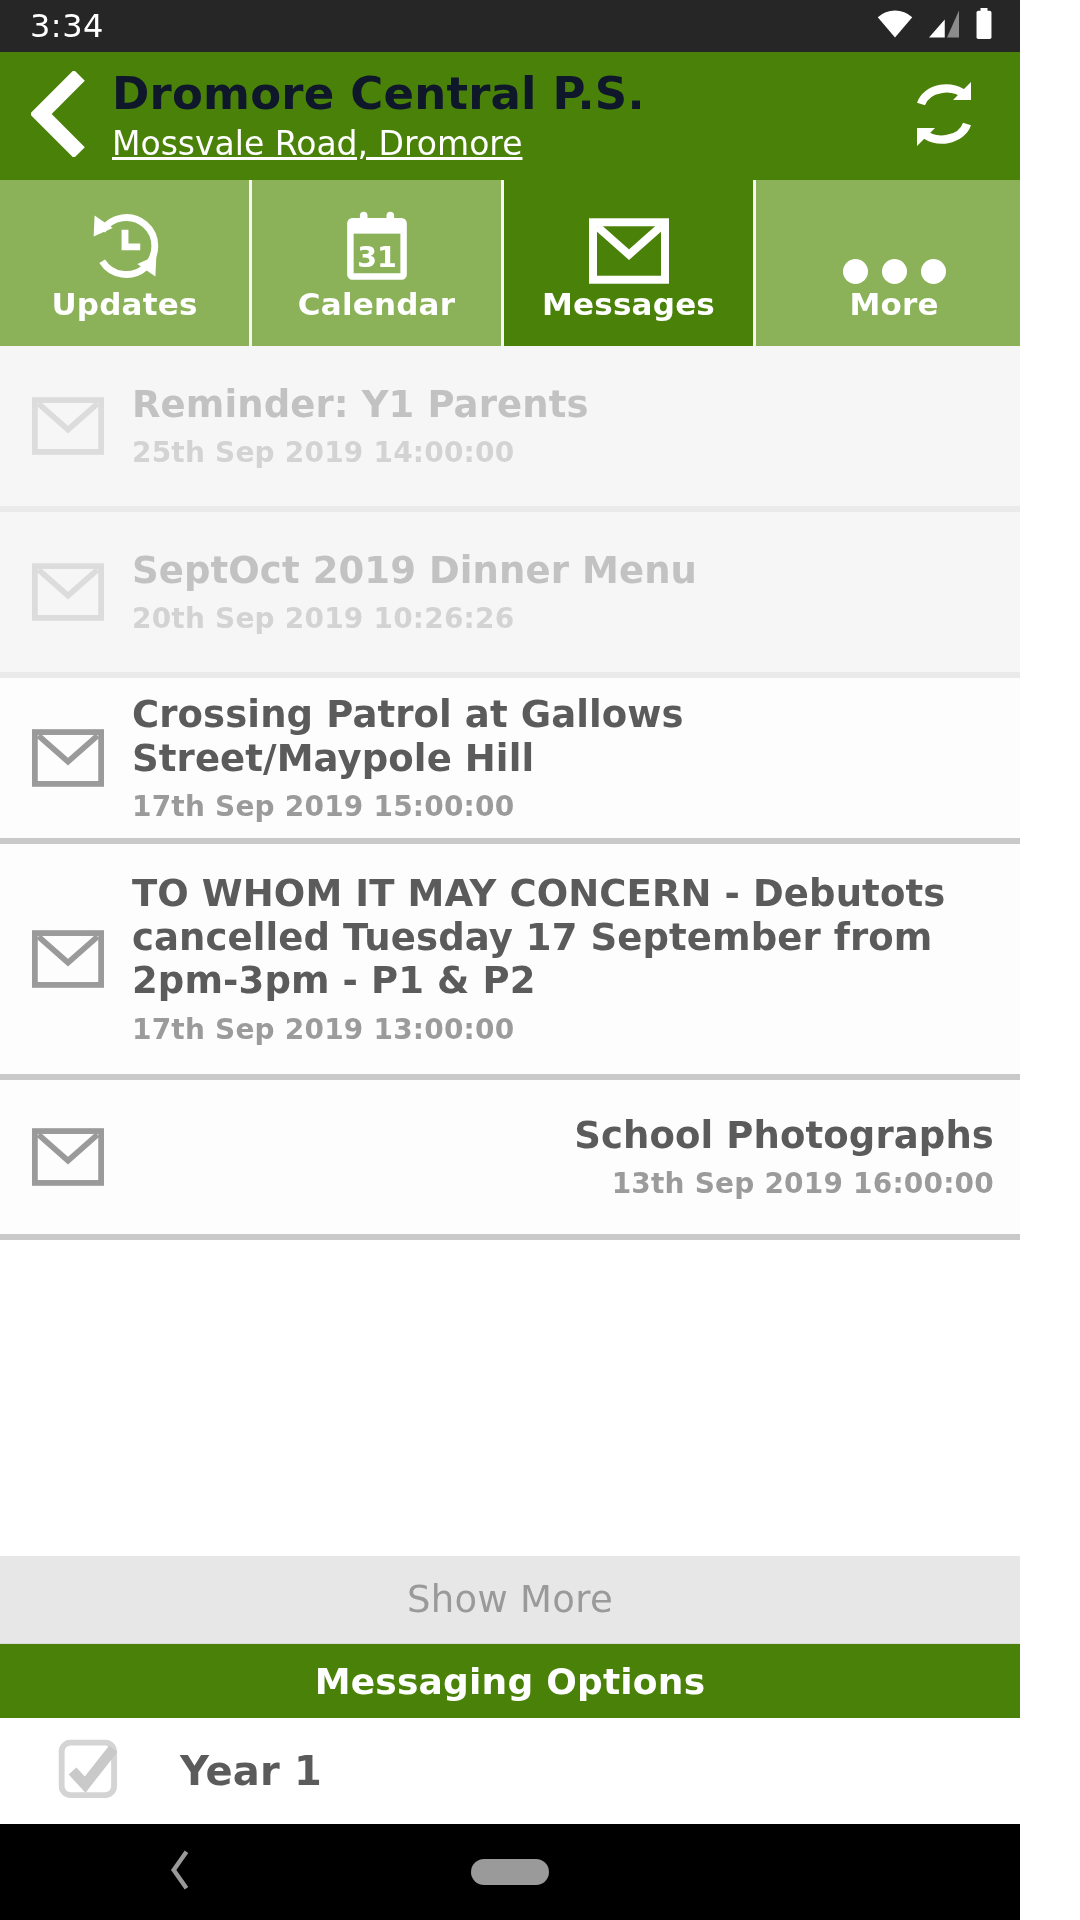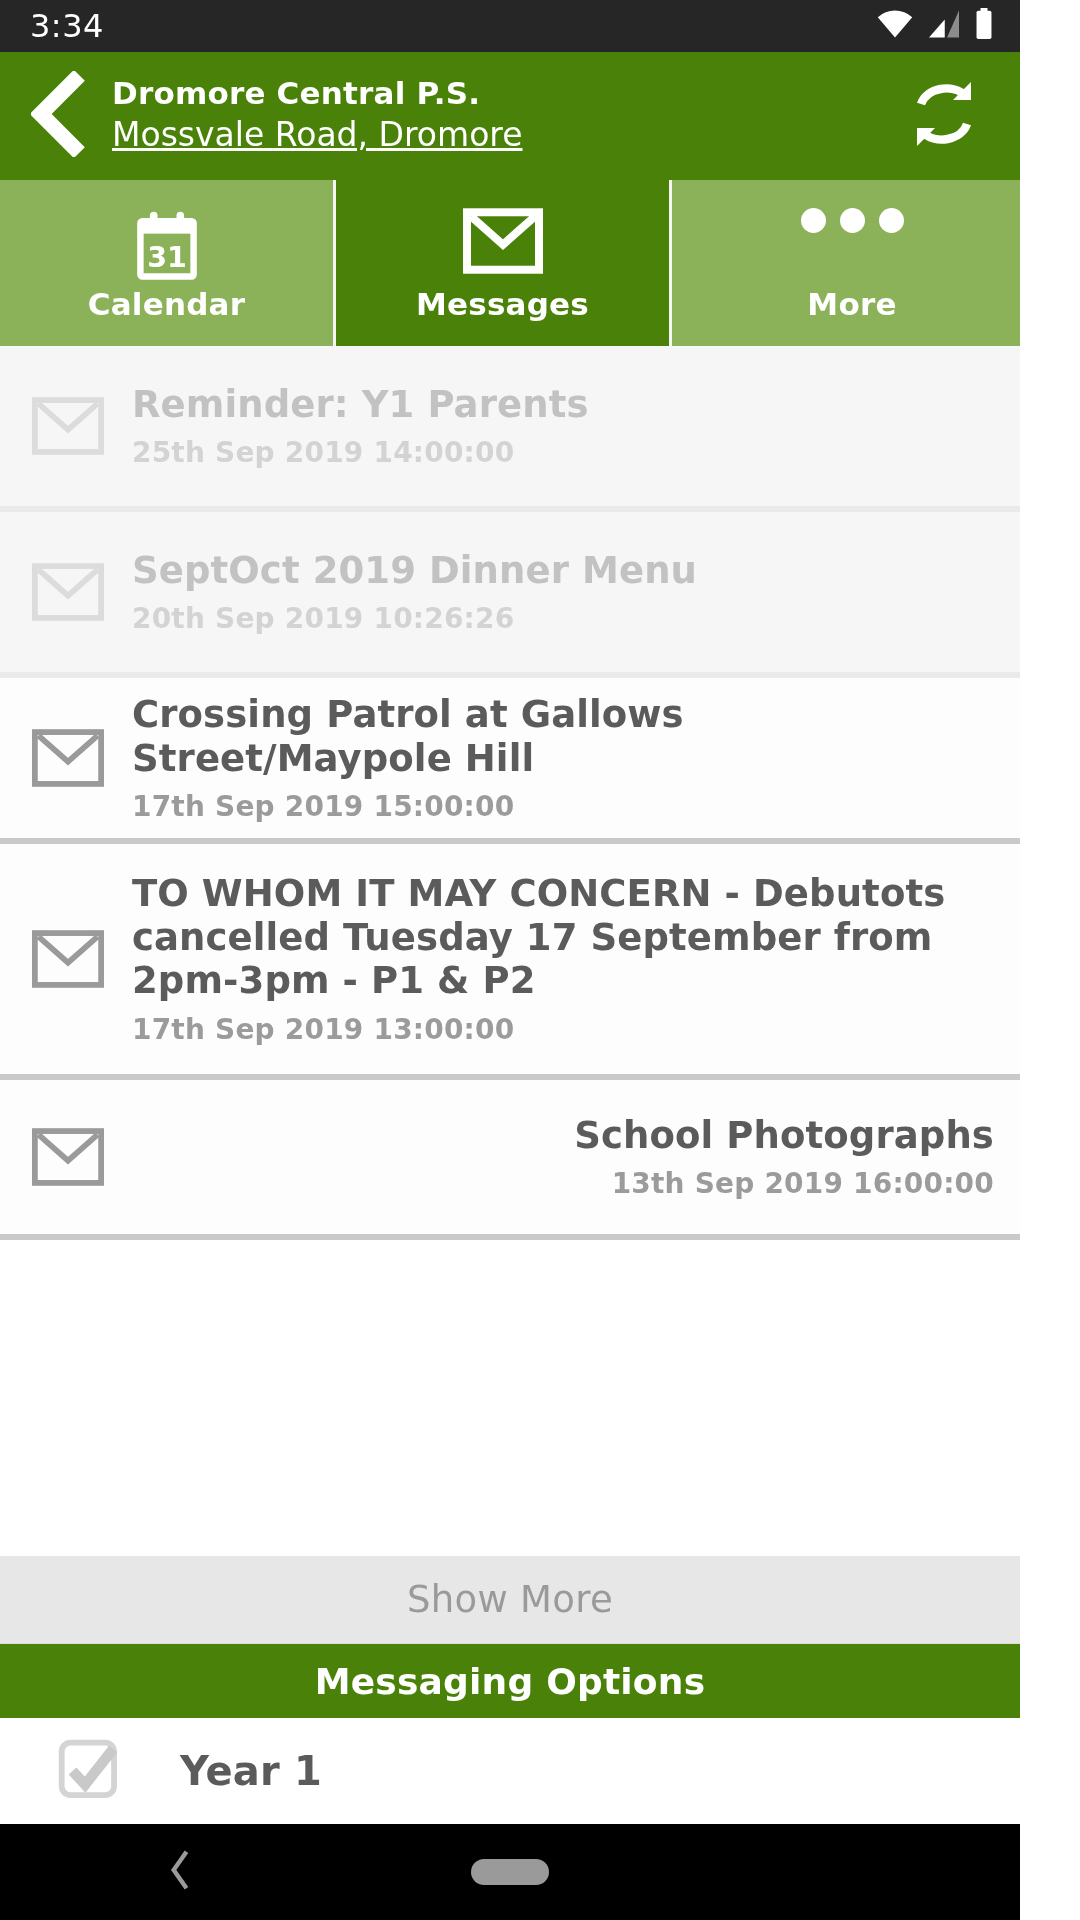--- a/index.html
+++ b/index.html
@@ -21,39 +21,39 @@
   .status-icons { display:flex; align-items:center; gap:13px; }
 
   
   .appbar {
     flex:0 0 128px; background:#4a8209;
     display:flex; align-items:center; padding:0 28px 0 22px;
   }
   .back-btn { width:76px; flex:0 0 76px; display:flex; align-items:center; justify-content:center; }
   .titles { flex:1 1 auto; padding-left:14px; }
   .school-name {
-    color:#ffffff; font-size:31px; font-weight:bold; line-height:1.18;
+    color:#0f172a; font-size:45px; font-weight:bold; line-height:1.18;
     letter-spacing:.2px; white-space:nowrap;
   }
   .school-addr {
     color:#ffffff; font-size:33px; font-weight:400; line-height:1.3;
     margin-top:3px; white-space:nowrap;text-decoration:underline;
   }
   .refresh-btn { width:96px; flex:0 0 96px; display:flex; align-items:center; justify-content:center; }
 
   
   .tabbar { flex:0 0 166px; display:flex; background:#8bb259; }
   .tab {
     flex:1 1 25%; display:flex; flex-direction:column;
     align-items:center; justify-content:center;
     background:#8bb259; border-right:3px solid #f5f5f5; position:relative; padding-top:4px;
   }
   .tab:last-child { border-right:none;margin-left:12px; }
   .tab.active { background:#4a8209; }
-  .tab-icon { height:76px; display:flex; align-items:flex-start; justify-content:center; }
+  .tab-icon { height:76px; display:flex; align-items:flex-end; justify-content:center; }
   .tab-label {
     color:#ffffff; font-size:31px; font-weight:bold; margin-top:2px; letter-spacing:.2px;
   }
   .dots { display:flex; gap:14px; align-items:center; }
   .dots i { width:25px; height:25px; border-radius:50%; background:#fff; display:block; }
 
   
   .list { flex:1 1 auto; overflow:hidden; background:#ffffff; }
   .msg-row {
     display:flex; align-items:center;
@@ -146,20 +146,31 @@
           <path d="M33.5 2.5 L33.5 11.5 L24.5 11.5 Z" fill="#fff"></path>
           <path d="M31.5 23.5 A13 10.5 0 0 1 9 27.5" stroke="#fff" stroke-width="4.2" fill="none"></path>
           <path d="M6.5 34.5 L6.5 25.5 L15.5 25.5 Z" fill="#fff"></path>
         </svg>
       </span>
     </div>
   </div>
 
   <div class="tabbar">
 
+    <div class="tab">
+      <div class="tab-icon">
+        <svg width="76" height="76" viewBox="0 0 40 40">
+          <path d="M8 12 A15 15 0 1 1 8 28" stroke="#fff" stroke-width="3.6" fill="none"></path>
+          <path d="M4 4 L13.5 10.5 L3.5 15 Z" fill="#fff"></path>
+          <path d="M36 36 L26.5 29.5 L36.5 25 Z" fill="#fff"></path>
+          <path d="M20 11.5 L20 20.5 L28 20.5" stroke="#fff" stroke-width="3.6" fill="none" stroke-linecap="butt"></path>
+        </svg>
+      </div>
+      <div class="tab-label">Updates</div>
+    </div>
 
     <div class="tab">
       <div class="tab-icon">
         <svg width="76" height="76" viewBox="0 0 40 40">
           <rect x="6" y="7" width="28" height="29" rx="1" fill="none" stroke="#fff" stroke-width="3.4"></rect>
           <rect x="6" y="7" width="28" height="6.5" fill="#fff"></rect>
           <rect x="11" y="2" width="4" height="8" rx="2" fill="#fff"></rect>
           <rect x="25" y="2" width="4" height="8" rx="2" fill="#fff"></rect>
           <text x="20" y="31" font-family="DejaVu Sans, sans-serif" font-size="15" font-weight="bold" fill="#fff" text-anchor="middle">31</text>
         </svg>

